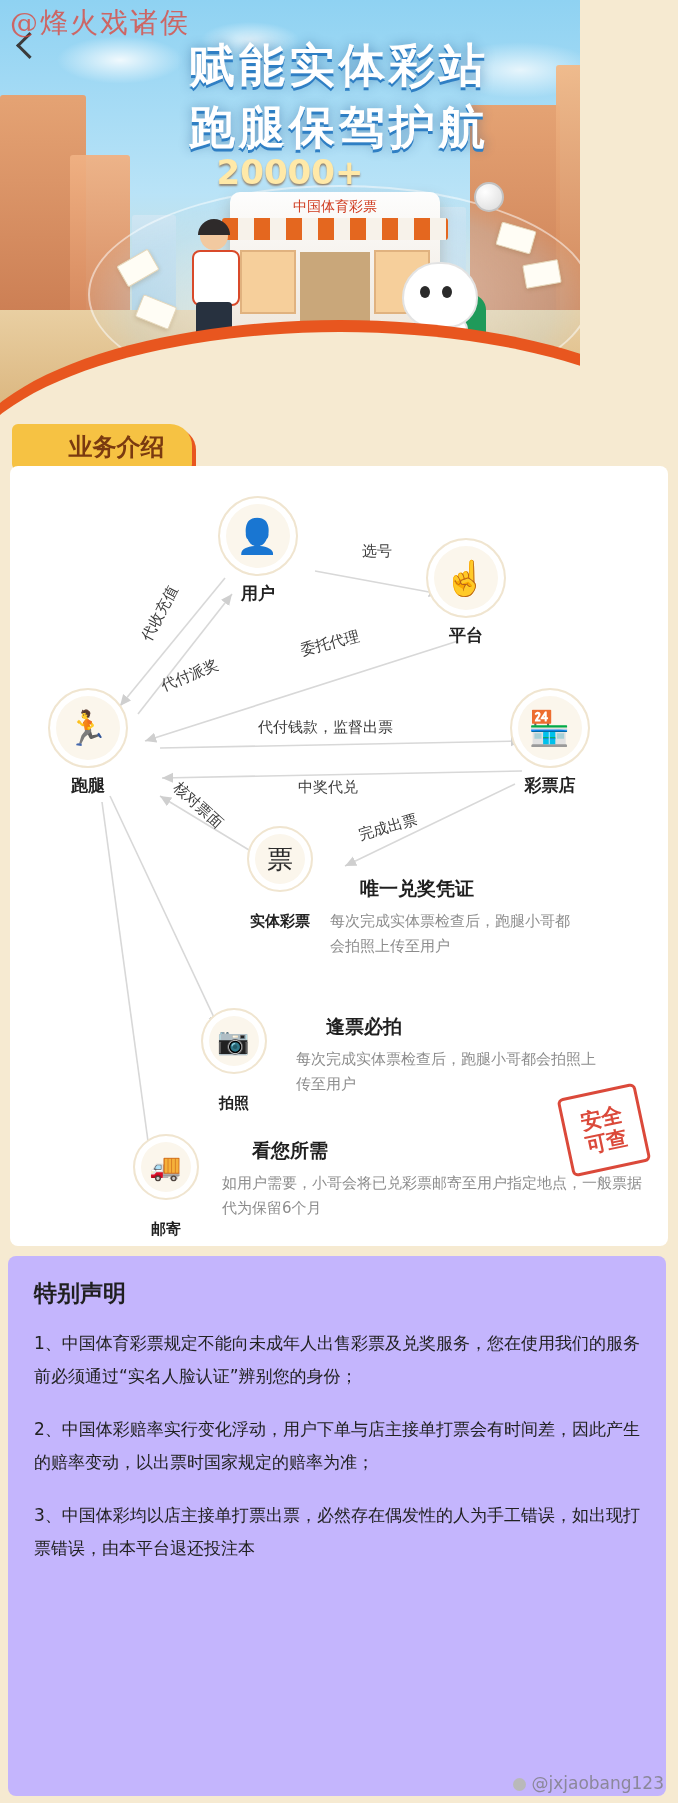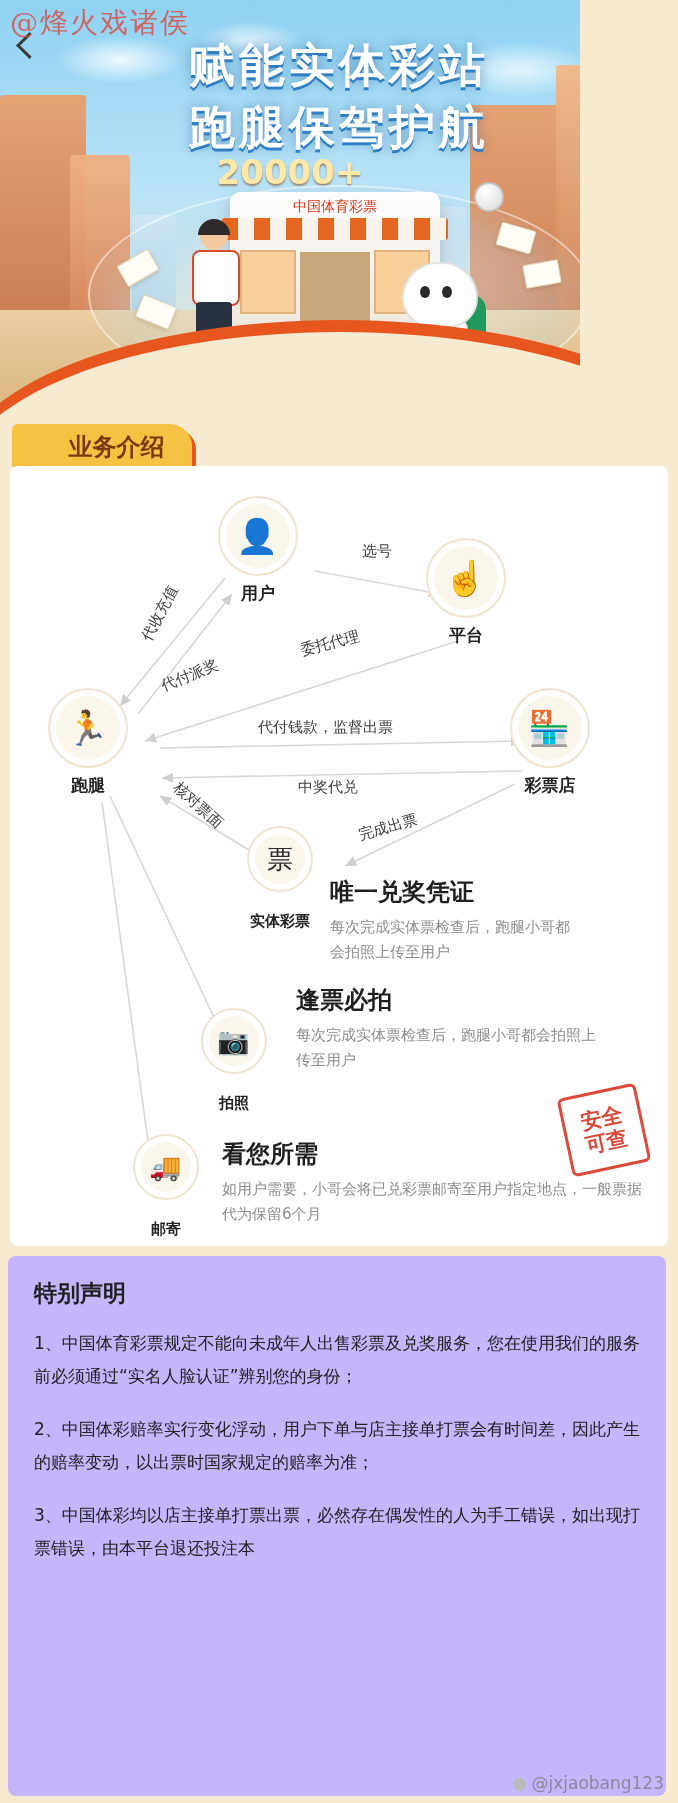--- a/index.html
+++ b/index.html
@@ -228,22 +228,23 @@
   .edge-label {
     position: absolute;
     font-size: 15px;
     color: #3c3c3c;
     font-family: "DejaVu Sans", sans-serif;
     white-space: nowrap;
   }
 
   .info-block { position: absolute; }
   .info-block .i-title {
-    font-size: 24px; font-weight: bold; color: #1f1f1f; margin-bottom: 7px;
-    font-family: "DejaVu Sans", sans-serif;
+    font-size: 19px; font-weight: bold; color: #1f1f1f; margin-bottom: 7px;
+    font-family: "DejaVu Sans", sans-serif;
+    margin-left: 30px;
   }
   .info-block .i-text {
     font-size: 15px; color: #8c8c8c; line-height: 25px;
     font-family: "DejaVu Sans", sans-serif;
   }
 
   .stamp {
     position: absolute; right: 24px; top: 624px;
     width: 74px; height: 74px;
     border: 3px solid #d83a2a;
@@ -431,21 +432,21 @@
     <div class="edge-label" style="left:248px; top:252px;text-align:center;">代付钱款，监督出票</div>
     <div class="edge-label" style="left:288px; top:312px;">中奖代兑</div>
     <div class="edge-label" style="left:348px; top:352px; transform: rotate(-16deg);">完成出票</div>
     <div class="edge-label" style="left:158px; top:330px; transform: rotate(42deg);">核对票面</div>
 
     <div class="info-block" style="left:320px; top:410px; width:250px;">
       <div class="i-title">唯一兑奖凭证</div>
       <div class="i-text">每次完成实体票检查后，跑腿小哥都会拍照上传至用户</div>
     </div>
 
-    <div class="info-block" style="left:286px; top:518px; width:300px;">
+    <div class="info-block" style="left:286px; top:548px; width:300px;">
       <div class="i-title">逢票必拍</div>
       <div class="i-text">每次完成实体票检查后，跑腿小哥都会拍照上传至用户</div>
     </div>
 
     <div class="info-block" style="left:212px; top:672px; width:420px;">
       <div class="i-title">看您所需</div>
       <div class="i-text">如用户需要，小哥会将已兑彩票邮寄至用户指定地点，一般票据代为保留6个月</div>
     </div>
 
     <div class="stamp">

